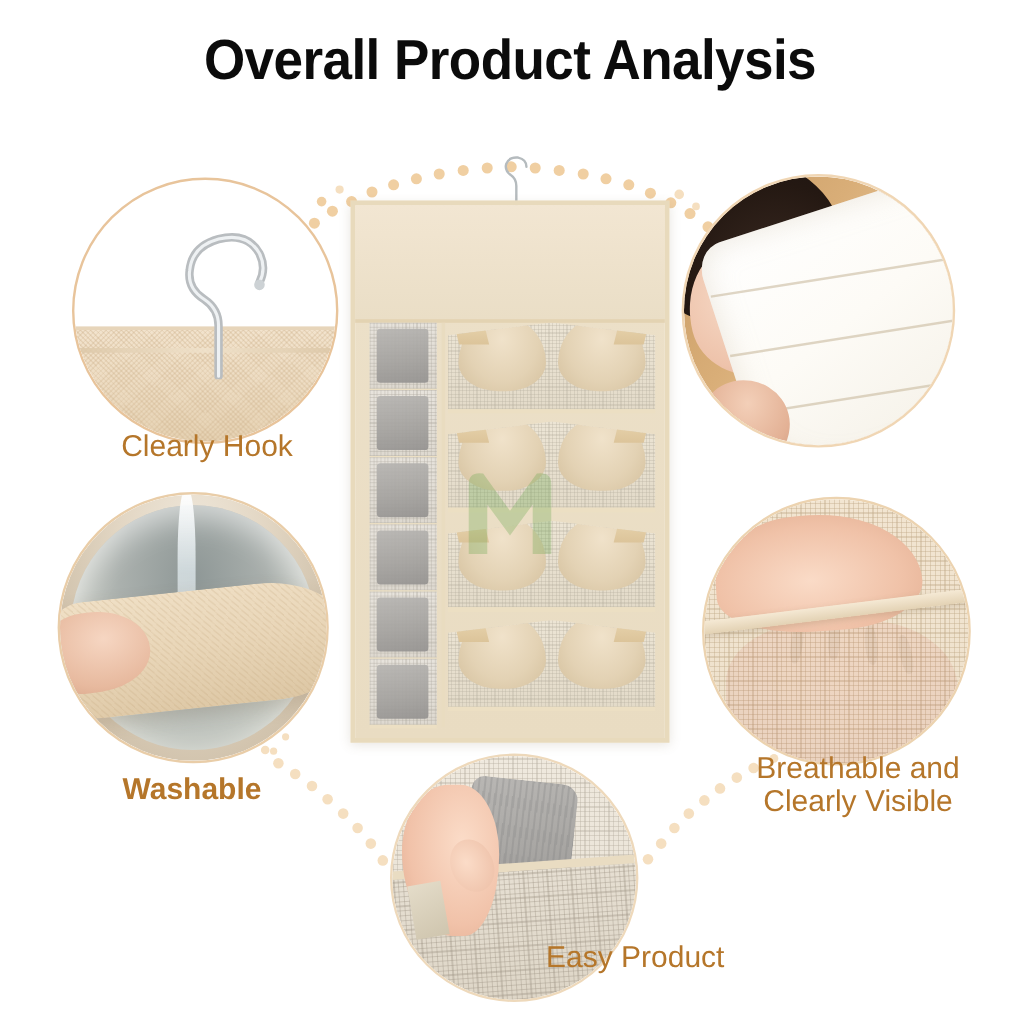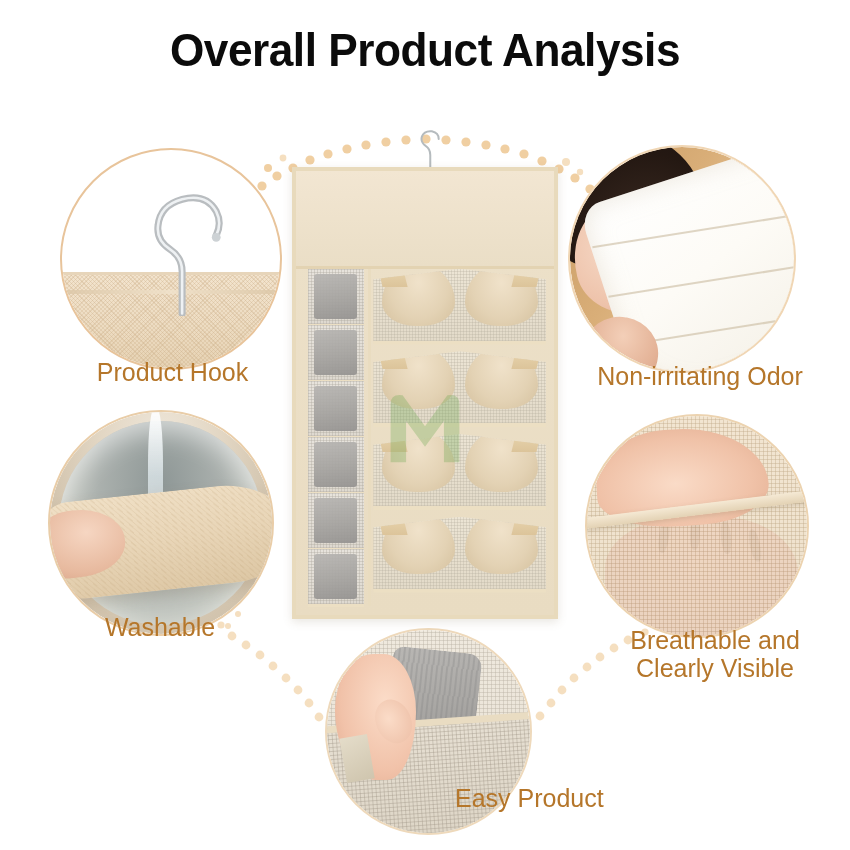--- a/index.html
+++ b/index.html
@@ -29,21 +29,21 @@
     font-family: "Liberation Sans", sans-serif;
     font-size: 25px;
     font-weight: 400;
     color: #b5762a;
     line-height: 1.12;
     white-space: pre-line;
     text-align: center;
   }
   #label-rotary-hook   { left: 55px;  top: 358px; width: 235px; }
   #label-non-irritating{ left: 555px; top: 362px; width: 290px; }
-  #label-washable      { left: 40px;  top: 613px; width: 240px; }
+  #label-washable      { left: 40px;  top: 644px; width: 240px; font-weight: bold; }
   #label-breathable    { left: 580px; top: 626px; width: 270px; }
   #label-easy-access   { left: 455px; top: 784px; width: 290px; text-align: left;}
 
   
   .circle {
     position: absolute; border-radius: 50%; overflow: hidden;
     border: 2px solid #e2bb8c;
     background: #fff;
   }
   .circle .inner { position: absolute; inset: 0; border-radius: 50%; overflow: hidden; }
@@ -315,38 +315,37 @@
   <div class="circle" id="circle-rotary-hook">
     <div class="inner">
       <div class="rh-fabric"></div>
       <svg class="rh-hook" viewBox="0 0 100 130">
         <path d="M48 128 L48 86 Q48 72 36 64 Q22 55 24 40 Q26 20 48 14 Q72 8 82 26 Q88 38 82 50" fill="none" stroke="#b9bdc0" stroke-width="7" stroke-linecap="round"></path>
         <path d="M48 128 L48 86 Q48 72 36 64 Q22 55 24 40 Q26 20 48 14 Q72 8 82 26 Q88 38 82 50" fill="none" stroke="#eef1f3" stroke-width="2.6" stroke-linecap="round"></path>
         <circle cx="82" cy="52" r="4.4" fill="#cdd2d5"></circle>
       </svg>
     </div>
   </div>
-  <div class="flabel" id="label-rotary-hook">Product Hook</div>
+  <div class="flabel" id="label-rotary-hook">Clearly Hook</div>
 
   <div class="circle" id="circle-non-irritating">
     <div class="inner">
       <div class="nio-bg"></div>
       <div class="nio-hair"></div>
       <div class="nio-face">
         <div class="nio-lip"></div>
       </div>
       <div class="nio-cloth">
         <div class="seam" style="top:28%; transform:rotate(9deg);"></div>
         <div class="seam" style="top:52%; transform:rotate(9deg);"></div>
         <div class="seam" style="top:76%; transform:rotate(9deg);"></div>
       </div>
       <div class="nio-hand"></div>
     </div>
   </div>
-  <div class="flabel" id="label-non-irritating">Non-irritating Odor</div>
 
   <div class="circle" id="circle-washable">
     <div class="inner">
       <div class="wsh-basin"></div>
       <div class="wsh-rim"></div>
       <div class="wsh-water"></div>
       <div class="wsh-cloth"></div>
       <div class="wsh-hand"></div>
     </div>
   </div>

